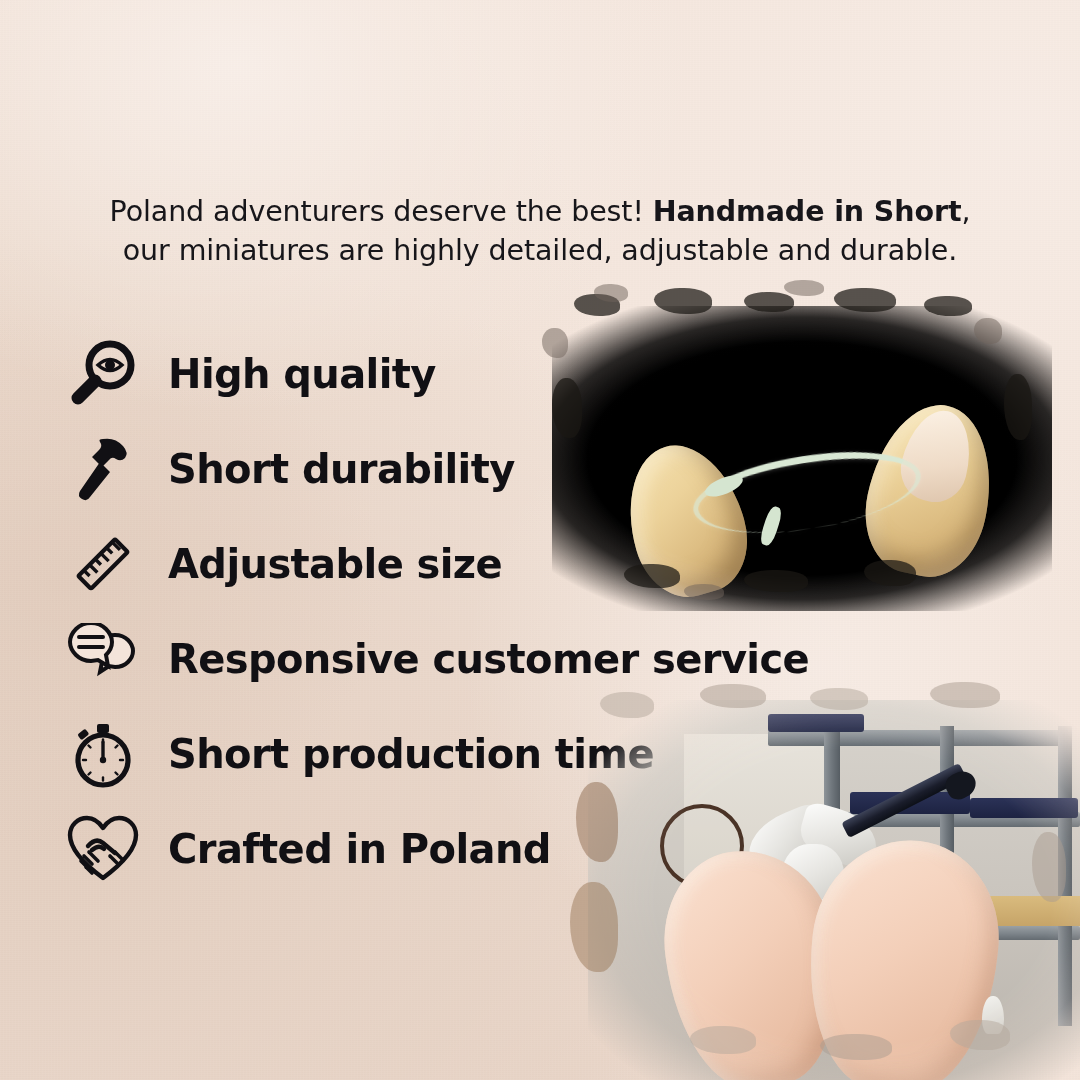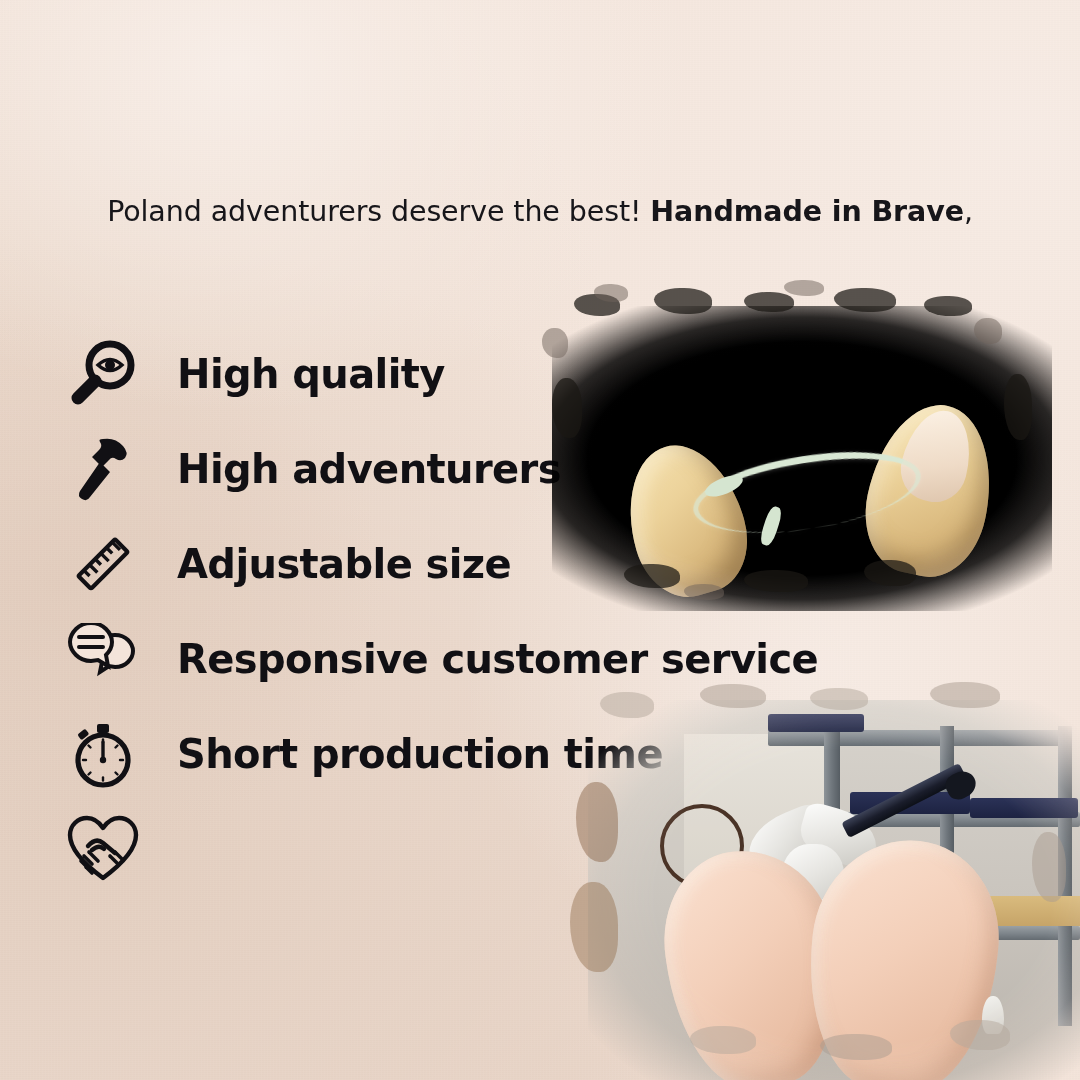--- a/index.html
+++ b/index.html
@@ -97,21 +97,21 @@
   .features {
     position: absolute;
     top: 326px;
     left: 62px;
     width: 720px;
   }
   .feature-row {
     display: flex;
     align-items: center;
     height: 95px;
-    gap: 33px;
+    gap: 24px;
   }
   .feature-icon {
     flex: 0 0 82px;
     width: 82px;
     height: 82px;
     display: flex;
     align-items: center;
     justify-content: center;
   }
   .feature-icon svg { display: block; }
@@ -311,22 +311,23 @@
 <div class="poster">
 
   <div class="bg-layer wash-a"></div>
   <div class="bg-layer wash-b"></div>
   <div class="bg-layer paper-grain"></div>
   <div class="bg-layer edge-vignette"></div>
 
 
   <div class="subtitle">
     <div>
-      <span>Poland adventurers deserve the best! </span><b>Handmade in Brave</b><span>,</span>
-    </div>
+      <span>Poland adventurers deserve the best! </span><b>Handmade in Short</b><span>,</span>
+    </div>
+    <div>our miniatures are highly detailed, adjustable and durable.</div>
   </div>
 
   <div class="features">
 
     <div class="feature-row">
       <span class="feature-icon">
         <svg width="72" height="72" viewBox="0 0 72 72">
           <circle cx="43" cy="27" r="21" fill="none" stroke="#111014" stroke-width="7"></circle>
           <path d="M28 43 L11 60" stroke="#111014" stroke-width="13" stroke-linecap="round"></path>
           <path d="M31 27 q12 -11 24 0 q-12 11 -24 0 z" fill="none" stroke="#111014" stroke-width="3.4"></path>
@@ -336,21 +337,21 @@
       <span class="feature-label">High quality</span>
     </div>
 
     <div class="feature-row">
       <span class="feature-icon">
         <svg width="72" height="72" viewBox="0 0 72 72">
           <path d="M36 6 q12 -2 20 7 q6 7 2 12 q-4 4 -9 1 q-4 -3 -7 1 l-7 7 -10 -10 7 -7 q4 -4 1 -8 q-2 -3 3 -3 z" fill="#111014"></path>
           <path d="M33 29 L13 58 q-3 5 2 8 q5 3 8 -2 L43 39 z" fill="#111014"></path>
         </svg>
       </span>
-      <span class="feature-label">High adventurers</span>
+      <span class="feature-label">Short durability</span>
     </div>
 
     <div class="feature-row">
       <span class="feature-icon">
         <svg width="72" height="72" viewBox="0 0 72 72">
           <g transform="rotate(-45 36 36)">
             <rect x="10" y="27" width="52" height="18" fill="none" stroke="#111014" stroke-width="4.2" rx="1.5"></rect>
             <path d="M18 27 v8 M26 27 v11 M34 27 v8 M42 27 v11 M50 27 v8 M58 27 v11" stroke="#111014" stroke-width="3.4" stroke-linecap="butt"></path>
           </g>
         </svg>
@@ -402,20 +403,21 @@
           <g stroke="#111014" stroke-width="3.6" stroke-linecap="round">
             <path d="M18 44 l8 8"></path>
               <path d="M23 40 l9 9"></path>
               <path d="M15 49 l7 7"></path>
               <path d="M20 55 l6 6"></path>
             <path d="M44 44 l7 7"></path>
               <path d="M49 40 l7 7"></path>
           </g>
         </svg>
       </span>
+      <span class="feature-label">Crafted in Poland</span>
     </div>
 
   </div>
 
   <div class="photo photo-top">
     <div class="photo-inner mask-top">
       <div class="scene-dark"></div>
       <div class="finger finger-left"></div>
       <div class="finger finger-right"></div>
       <div class="nail nail-right"></div>

